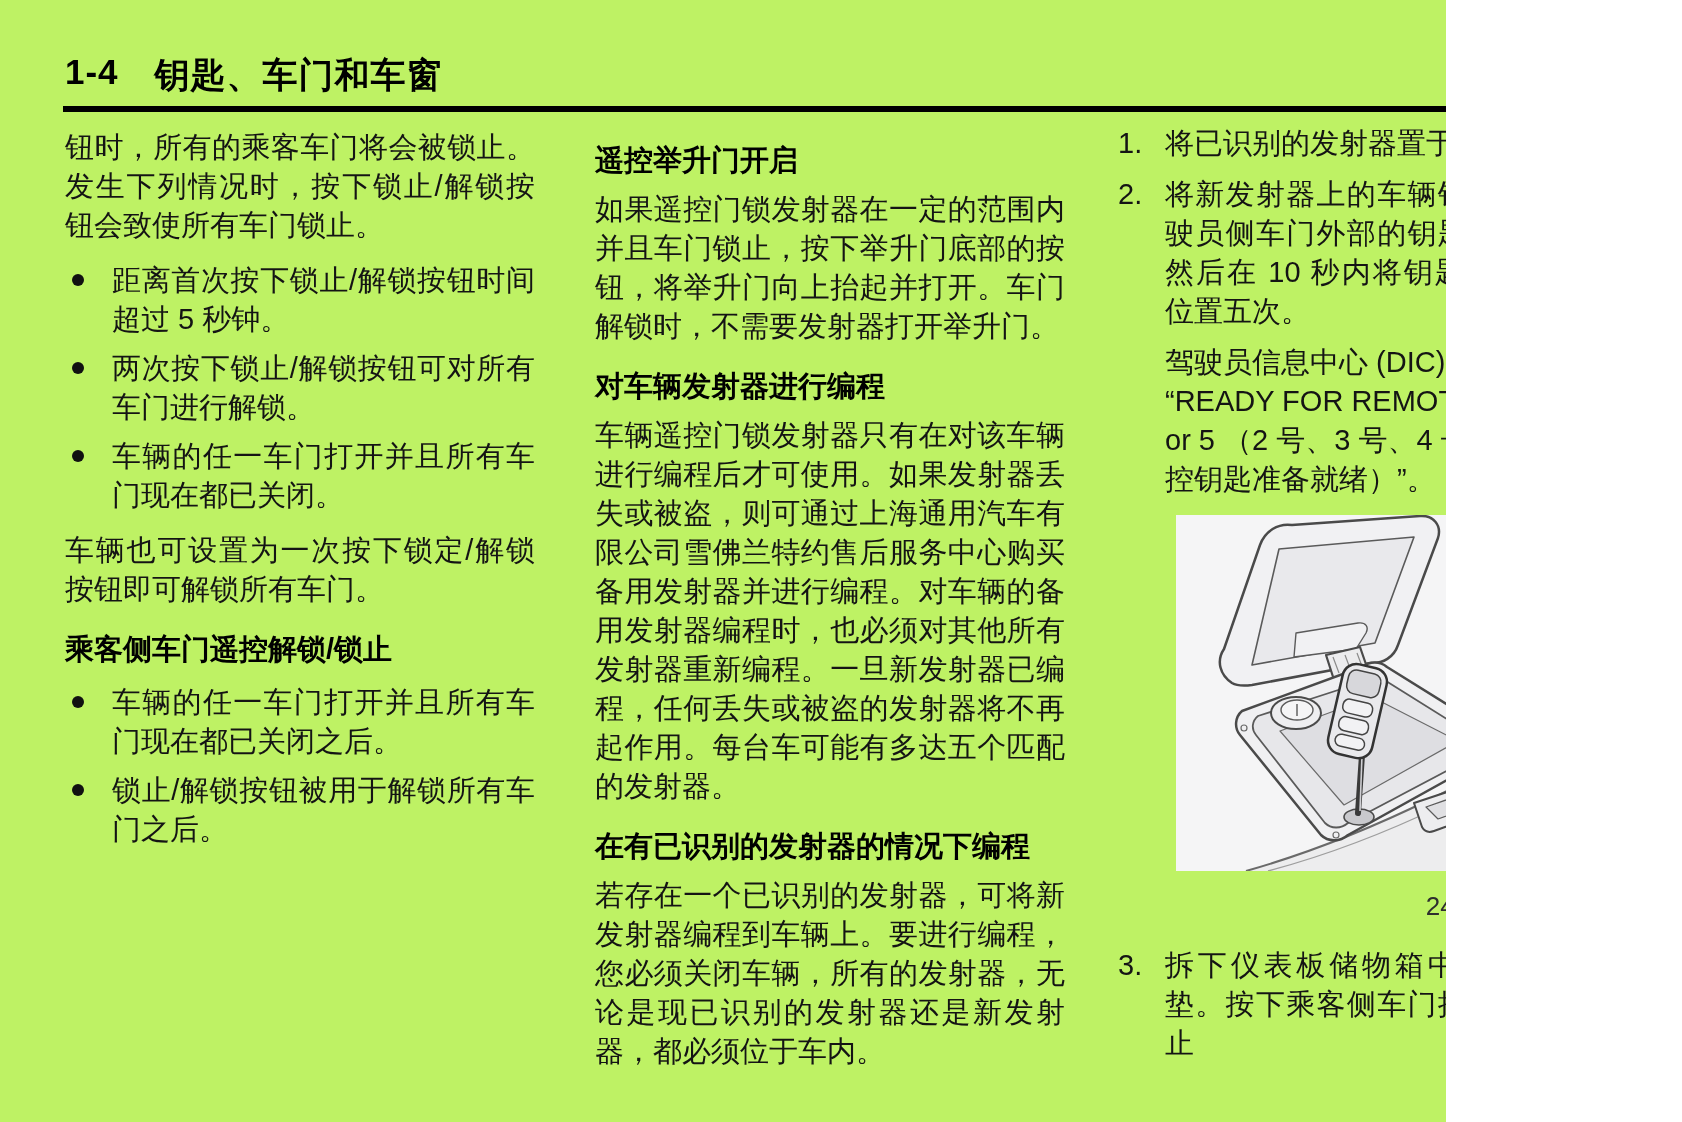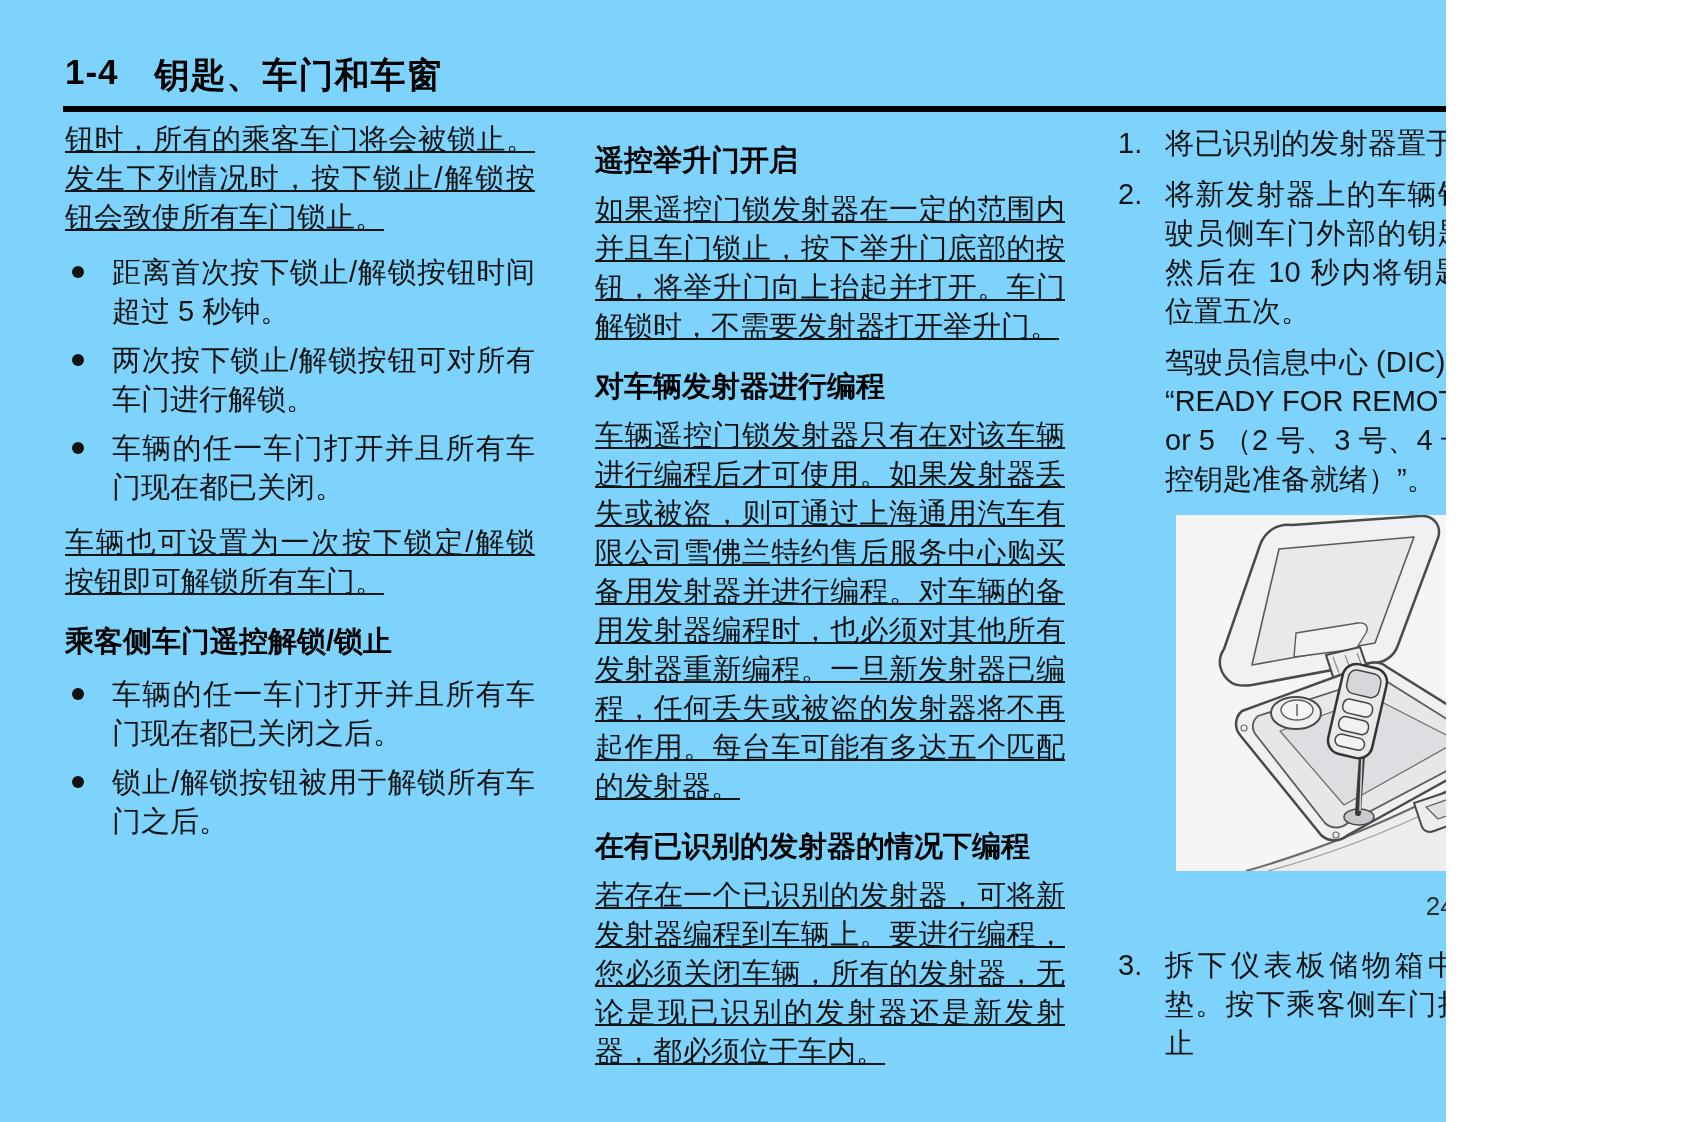--- a/index.html
+++ b/index.html
@@ -2,37 +2,37 @@
 <html><head>
 <meta charset="utf-8">
 <style>
   html, body { margin: 0; padding: 0; background: #ffffff; }
   body {
     width: 1682px; height: 1122px;
     font-family: "Liberation Sans", sans-serif;
     color: #141414;
     -webkit-font-smoothing: antialiased;
   }
-  .page { position: relative; width: 1446px; height: 1122px; overflow: hidden; background: #7dd3fc; }
+  .page { position: relative; width: 1446px; height: 1122px; overflow: hidden; background: #bef264; }
 
   
   .page-header {
     position: absolute; top: 52px; left: 65px;
     font-size: 35px; font-weight: bold; color: #000;
     display: flex; gap: 36px; letter-spacing: 1px;
   }
   .rule { position: absolute; top: 106px; left: 63px; width: 1549px; height: 6px; background: #000; }
 
   
   .col { position: absolute; top: 120px; font-size: 29px; line-height: 39px; }
   #col1 { left: 65px;  width: 470px; }
   #col2 { left: 595px; width: 470px; }
   #col3 { left: 1118px; width: 478px; }
 
-  p { margin: 0 0 16px 0; text-align: justify; text-decoration: underline; }
+  p { margin: 8px 0 16px 0; text-align: justify; }
   h2 { font-size: 29px; font-weight: bold; color: #000; margin: 20px 0 10px 0; line-height: 40px; }
   #col2 h2:first-child { }
 
   ul.bullets { list-style: none; margin: 14px 0 16px 0; padding: 0; }
   ul.bullets li { position: relative; padding-left: 47px; margin-bottom: 10px; text-align: justify; width: 423px; }
   ul.bullets li::before {
     content: ""; position: absolute; left: 7px; top: 13px;
     width: 12px; height: 12px; border-radius: 50%; background: #111;
   }
 

